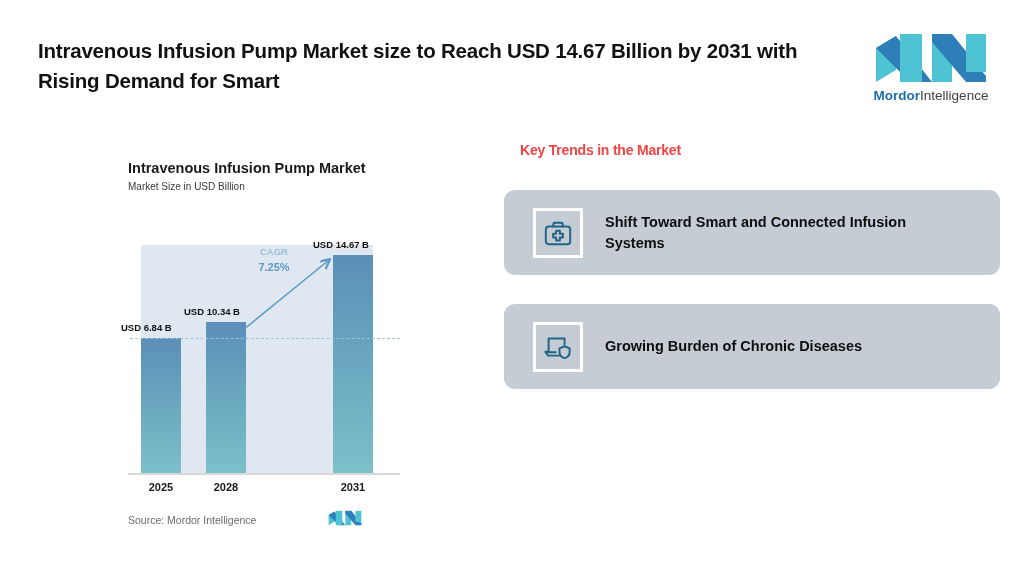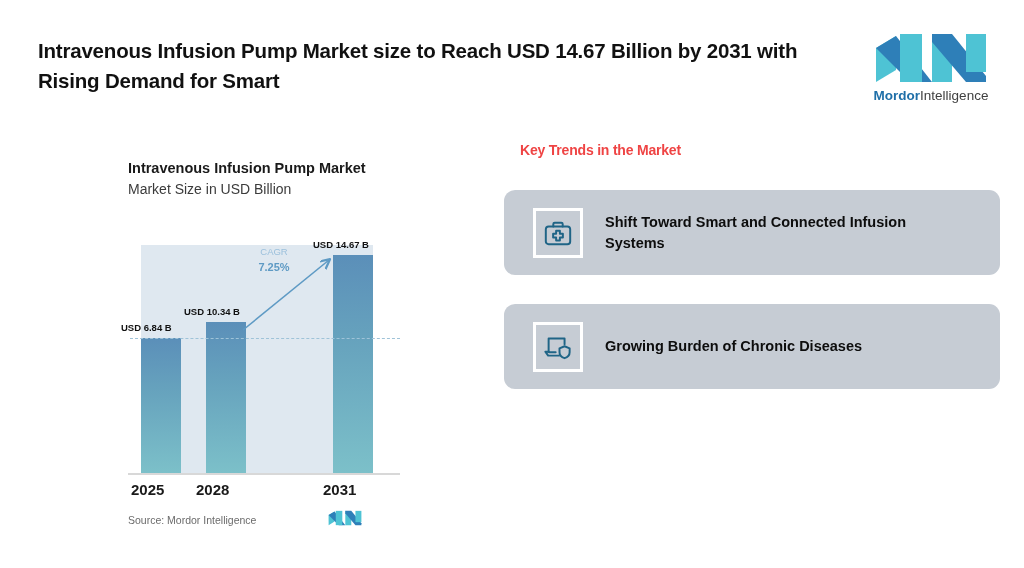--- a/index.html
+++ b/index.html
@@ -62,21 +62,21 @@
     position: absolute;
     left: 18px; top: 10px;
     font-size: 14.5px;
     font-weight: 600;
     color: #1a1a1a;
     white-space: nowrap;
   }
   .chart-subtitle {
     position: absolute;
     left: 18px; top: 31px;
-    font-size: 14px;
+    font-size: 10px;
     color: #3b3b3b;
     white-space: nowrap;
   }
 
   .plot {
     position: absolute;
     left: 0; top: 0;
     width: 300px; height: 400px;
   }
 
@@ -103,24 +103,24 @@
     border-top: 1.5px dashed #9fc3d8;
     height: 0;
   }
   .axis {
     position: absolute;
     background: #d8d8d8;
     height: 1.5px;
   }
   .tick {
     position: absolute;
-    font-size: 15px;
+    font-size: 11px;
     font-weight: bold;
     color: #1a1a1a;
-    text-align: left;
+    text-align: center;
     white-space: nowrap;
   }
   .cagr-label {
     position: absolute;
     font-size: 9.5px;
     color: #9cc0dc;
     white-space: nowrap;
     text-align: center;
   }
   .cagr-value {
@@ -230,21 +230,21 @@
 
     <svg style="position:absolute; left:0; top:0; width:300px; height:400px; overflow:visible;">
       <defs>
         <marker id="arrowhead" markerWidth="7" markerHeight="7" refX="5.2" refY="3" orient="auto">
           <path d="M0,0 L6,3 L0,6" fill="none" stroke="#5e9ac4" stroke-width="1.4" stroke-linecap="round" stroke-linejoin="round"></path>
         </marker>
       </defs>
       <line x1="133" y1="180" x2="219" y2="110" stroke="#5e9ac4" stroke-width="1.6" marker-end="url(#arrowhead)"></line>
     </svg>
 
-    <div class="cagr-label" style="left:138px; top:96px; width:52px;">CAGR</div>
+    <div class="cagr-label" style="left:138px; top:96px; width:52px;font-weight:bold;">CAGR</div>
     <div class="cagr-value" style="left:138px; top:111px; width:52px;">7.25%</div>
 
     <div class="bar-label" style="left:11px; top:172px; width:80px;">USD 6.84 B</div>
     <div class="bar-label" style="left:74px; top:156px; width:84px;">USD 10.34 B</div>
     <div class="bar-label" style="left:203px; top:89px; width:84px;">USD 14.67 B</div>
 
     <div class="axis" style="left:18px; top:323px; width:272px;"></div>
 
     <div class="tick" style="left:21px; top:331px; width:60px;">2025</div>
     <div class="tick" style="left:86px; top:331px; width:60px;">2028</div>

